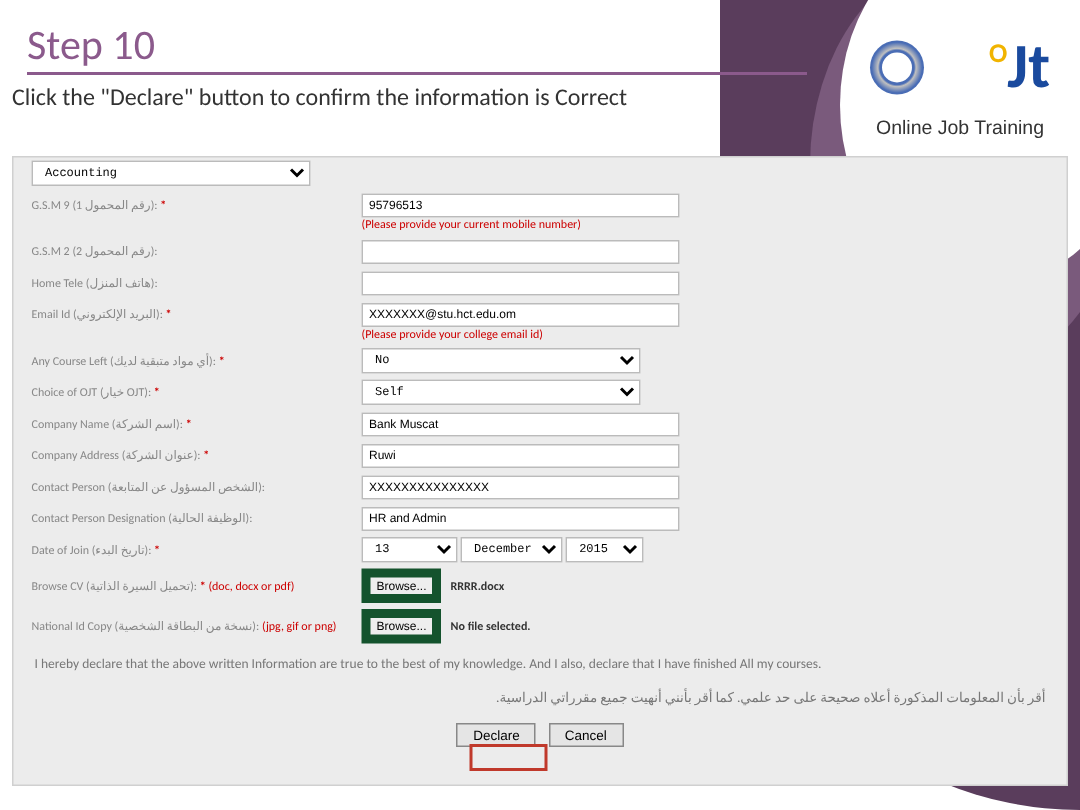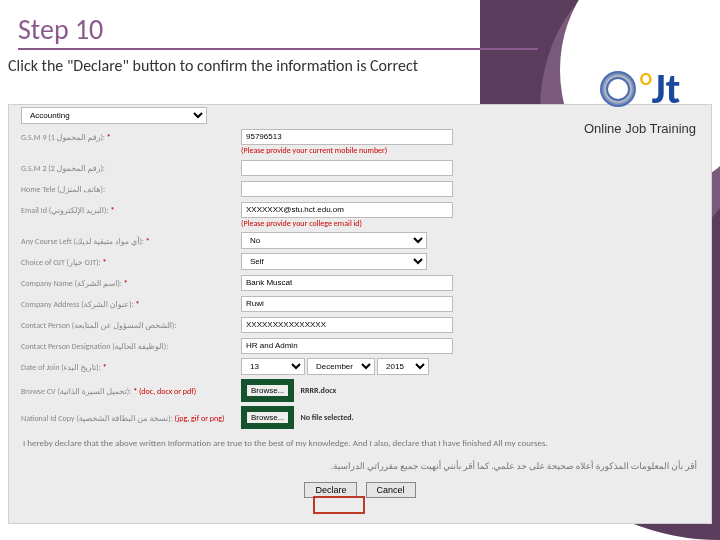--- a/index.html
+++ b/index.html
@@ -4,33 +4,33 @@
 <style>
   * { box-sizing: border-box; margin: 0; padding: 0; }
   body { width: 720px; height: 540px; font-family: Calibri, Arial, sans-serif; background: #fff; position: relative; overflow: hidden; }
   .slide-bg { position: absolute; top: 0; left: 0; width: 720px; height: 540px; }
   .curve1 { position: absolute; top: 0; right: 0; width: 240px; height: 540px; background: #5a3d5c; border-radius: 0 0 0 400px; }
   .curve2 { position: absolute; top: -30px; right: -30px; width: 210px; height: 280px; background: #7a5a7c; border-radius: 50%; }
   .curve3 { position: absolute; top: -50px; right: -40px; width: 200px; height: 240px; background: #fff; border-radius: 50%; }
   .title { position: absolute; top: 12px; left: 18px; font-size: 28px; color: #8b5a8c; font-weight: 400; border-bottom: 2px solid #8b5a8c; padding-bottom: 1px; width: 520px; }
   .subtitle { position: absolute; top: 56px; left: 8px; font-size: 16px; color: #333; width: 500px; line-height: 1.2; }
   .logo-area { position: absolute; top: 15px; right: 20px; text-align: center; z-index: 10; }
-  .logo { width: 120px; height: 60px; display: flex; align-items: center; justify-content: center; gap: 4px; margin-top: 44px; }
+  .logo { width: 120px; height: 60px; display: flex; align-items: center; justify-content: space-between; gap: 4px; }
   .gear { width: 36px; height: 36px; background: radial-gradient(#4a6db5 45%,#c0c0c0 50%,#4a6db5 66%); border-radius: 50%; position: relative; }
   .gear::after { content:""; position:absolute; inset:8px; border-radius:50%; background:#fff; }
   .jt { font-size: 42px; font-weight: 900; color: #1a4a9e; line-height: 0.8; }
   .jt .o { color: #f1b400; font-size: 18px; vertical-align: top; }
   .logo-text { font-size: 13px; color: #333; margin-top: 2px; font-family: Arial; }
   .form-area { position: absolute; top: 104px; left: 8px; width: 704px; height: 420px; background: #ececec; border: 1px solid #d0d0d0; font-size: 9px; color: #666; }
   .form-row { display: flex; align-items: center; padding: 2px 12px; min-height: 21px; }
   .form-label { width: 220px; font-size: 8px; color: #888; }
   .req { color: #c00; font-weight: bold; }
   .form-field { flex: 1; }
   .form-field input, .form-field select { font-size: 8px; padding: 2px 4px; border: 1px solid #bbb; background: #fff; height: 16px; width: 212px; font-family: Arial; }
-  .form-field select { width: 100px; height: 17px; }
+  .form-field select { width: 100px; height: 17px; font-family: Liberation Mono, monospace; }
   .hint { color: #c00; font-size: 8px; padding-left: 232px; margin-top: -2px; margin-bottom: 2px; font-weight: normal; }
   .file-hint { color: #c00; font-size: 8px; }
   .browse { font-size: 8px; padding: 1px 4px; border: 6px solid #14532d; background: #eee; }
   .file-name { font-size: 8px; color: #333; margin-left: 4px; font-weight: bold; }
   .declare-text { padding: 6px 14px; font-size: 9px; color: #777; line-height: 1.4; }
   .arabic { direction: rtl; text-align: right; padding: 4px 14px; font-size: 9px; color: #777; line-height: 1.4; }
   .btn-row { text-align: center; padding: 6px 0; }
   .btn { font-size: 9px; padding: 2px 10px; border: 1px solid #888; background: #e5e5e5; margin: 0 3px; cursor: pointer; }
   .highlight { position: absolute; border: 2px solid #c0392b; width: 52px; height: 18px; bottom: 9px; left: 304px; pointer-events: none; }
   .sel-wide { width: 186px !important; }

